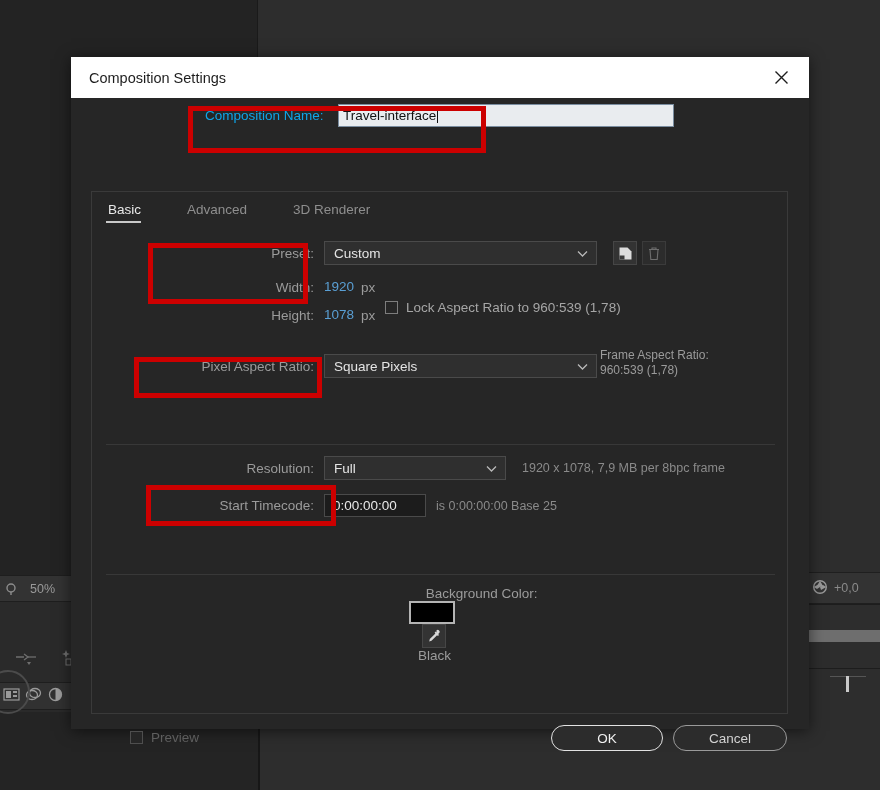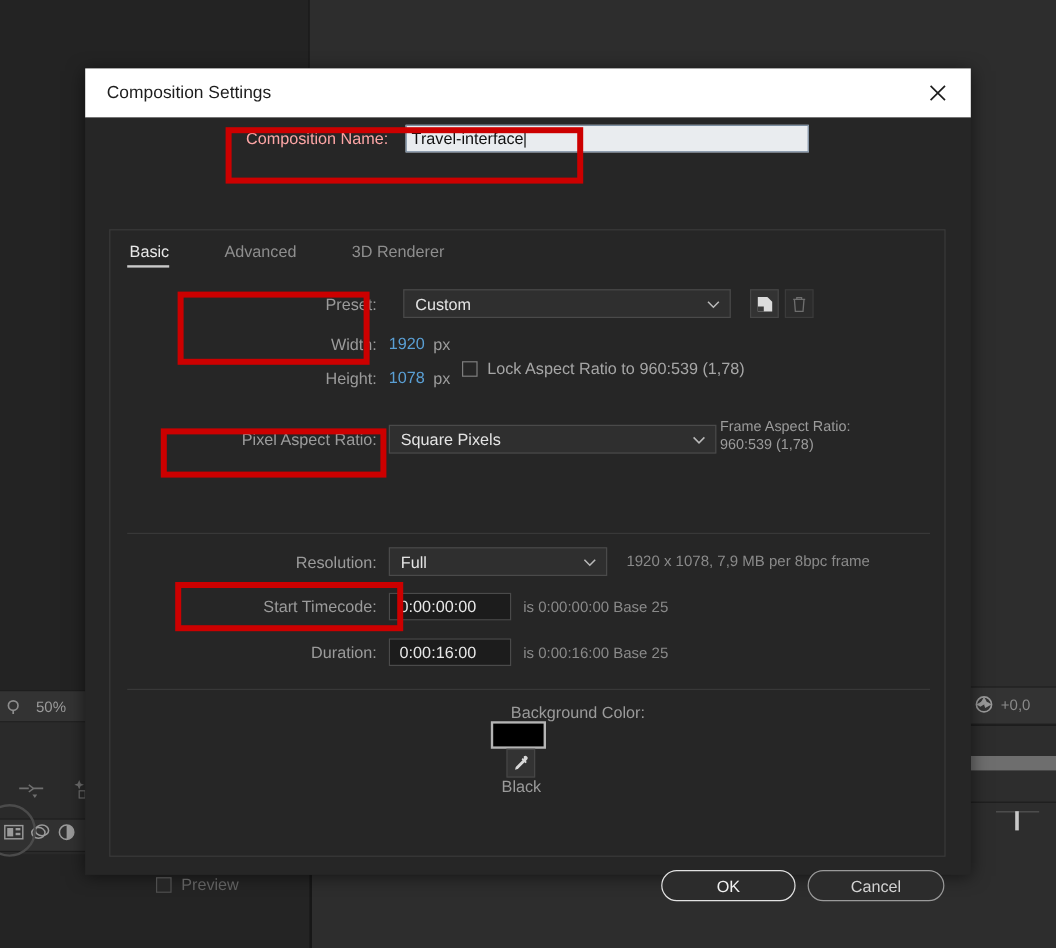--- a/index.html
+++ b/index.html
@@ -126,21 +126,21 @@
   }
   .close-btn svg { display: block; }
 
   .dlg-body {
     position: relative;
     height: 631px;
     background: #262626;
   }
   .comp-name-label {
     position: absolute; left: 134px; top: 10px;
-    color: #fca5a5; font-size: 13.5px;
+    color: #0ea5e9; font-size: 13.5px;
   }
   .comp-name-input {
     position: absolute; left: 267px; top: 6px;
     width: 336px; height: 23px;
     background: #e9ecef;
     border: 1px solid #7a8da0;
     color: #111; font-size: 13.5px;
     padding: 0 4px;
     display: flex; align-items: center;
     font-family: "Liberation Sans", sans-serif;
@@ -394,21 +394,21 @@
     <div class="panel">
 
       <div class="tabs">
         <div class="tab active"><span>Basic</span></div>
         <div class="tab"><span>Advanced</span></div>
         <div class="tab"><span>3D Renderer</span></div>
       </div>
 
       <div class="row" style="left:0; top:49px; width:669px;">
         <div class="lbl" style="width:222px">Preset:</div>
-        <div class="select" style="width:273px; margin-left:22px;text-align:center;">
+        <div class="select" style="width:273px; margin-left:10px;text-align:center;">
           <span>Custom</span>
           <span class="chev">
             <svg width="11" height="7" viewBox="0 0 11 7">
                 <path d="M1 1l4.5 4.5L10 1" stroke="#b9b9b9" stroke-width="1.3" fill="none"></path>
               </svg>
           </span>
         </div>
         <div class="iconbtn" style="margin-left:16px;">
           <svg width="15" height="15" viewBox="0 0 15 15">
               <path d="M1.5 1.5h8l4 4v8h-12z" fill="#dcdcdc"></path>
@@ -472,27 +472,20 @@
       </div>
 
       <div class="row" style="left:0; top:302px; width:669px;">
         <div class="lbl" style="width:222px">Start Timecode:</div>
         <div class="tfield" style="width:102px; margin-left:10px;">
           <span>0:00:00:00</span>
         </div>
         <span class="muted" style="margin-left:10px">is 0:00:00:00  Base 25</span>
       </div>
 
-      <div class="row" style="left:0; top:340px; width:669px;">
-        <div class="lbl" style="width:222px">Duration:</div>
-        <div class="tfield" style="width:102px; margin-left:10px;">
-          <span>0:00:16:00</span>
-        </div>
-        <span class="muted" style="margin-left:10px">is 0:00:16:00  Base 25</span>
-      </div>
 
       <div class="divider" style="top:382px;"></div>
 
       <div class="row" style="left:0; top:394px; width:669px;flex-direction:column;">
         <div class="lbl" style="width:222px">Background Color:</div>
         <div class="swatch" style="margin-left:10px;"></div>
         <div class="iconbtn" style="margin-left:14px;">
           <svg width="16" height="16" viewBox="0 0 16 16">
               <path d="M10.5 2.2a2 2 0 0 1 2.8 2.8l-1.1 1.1 .8 .8-1.1 1.1-.8-.8-5.6 5.6-2.3 .6 .6-2.3 5.6-5.6-.8-.8 1.1-1.1 .8 .8z" fill="#d8d8d8"></path>
             </svg>

